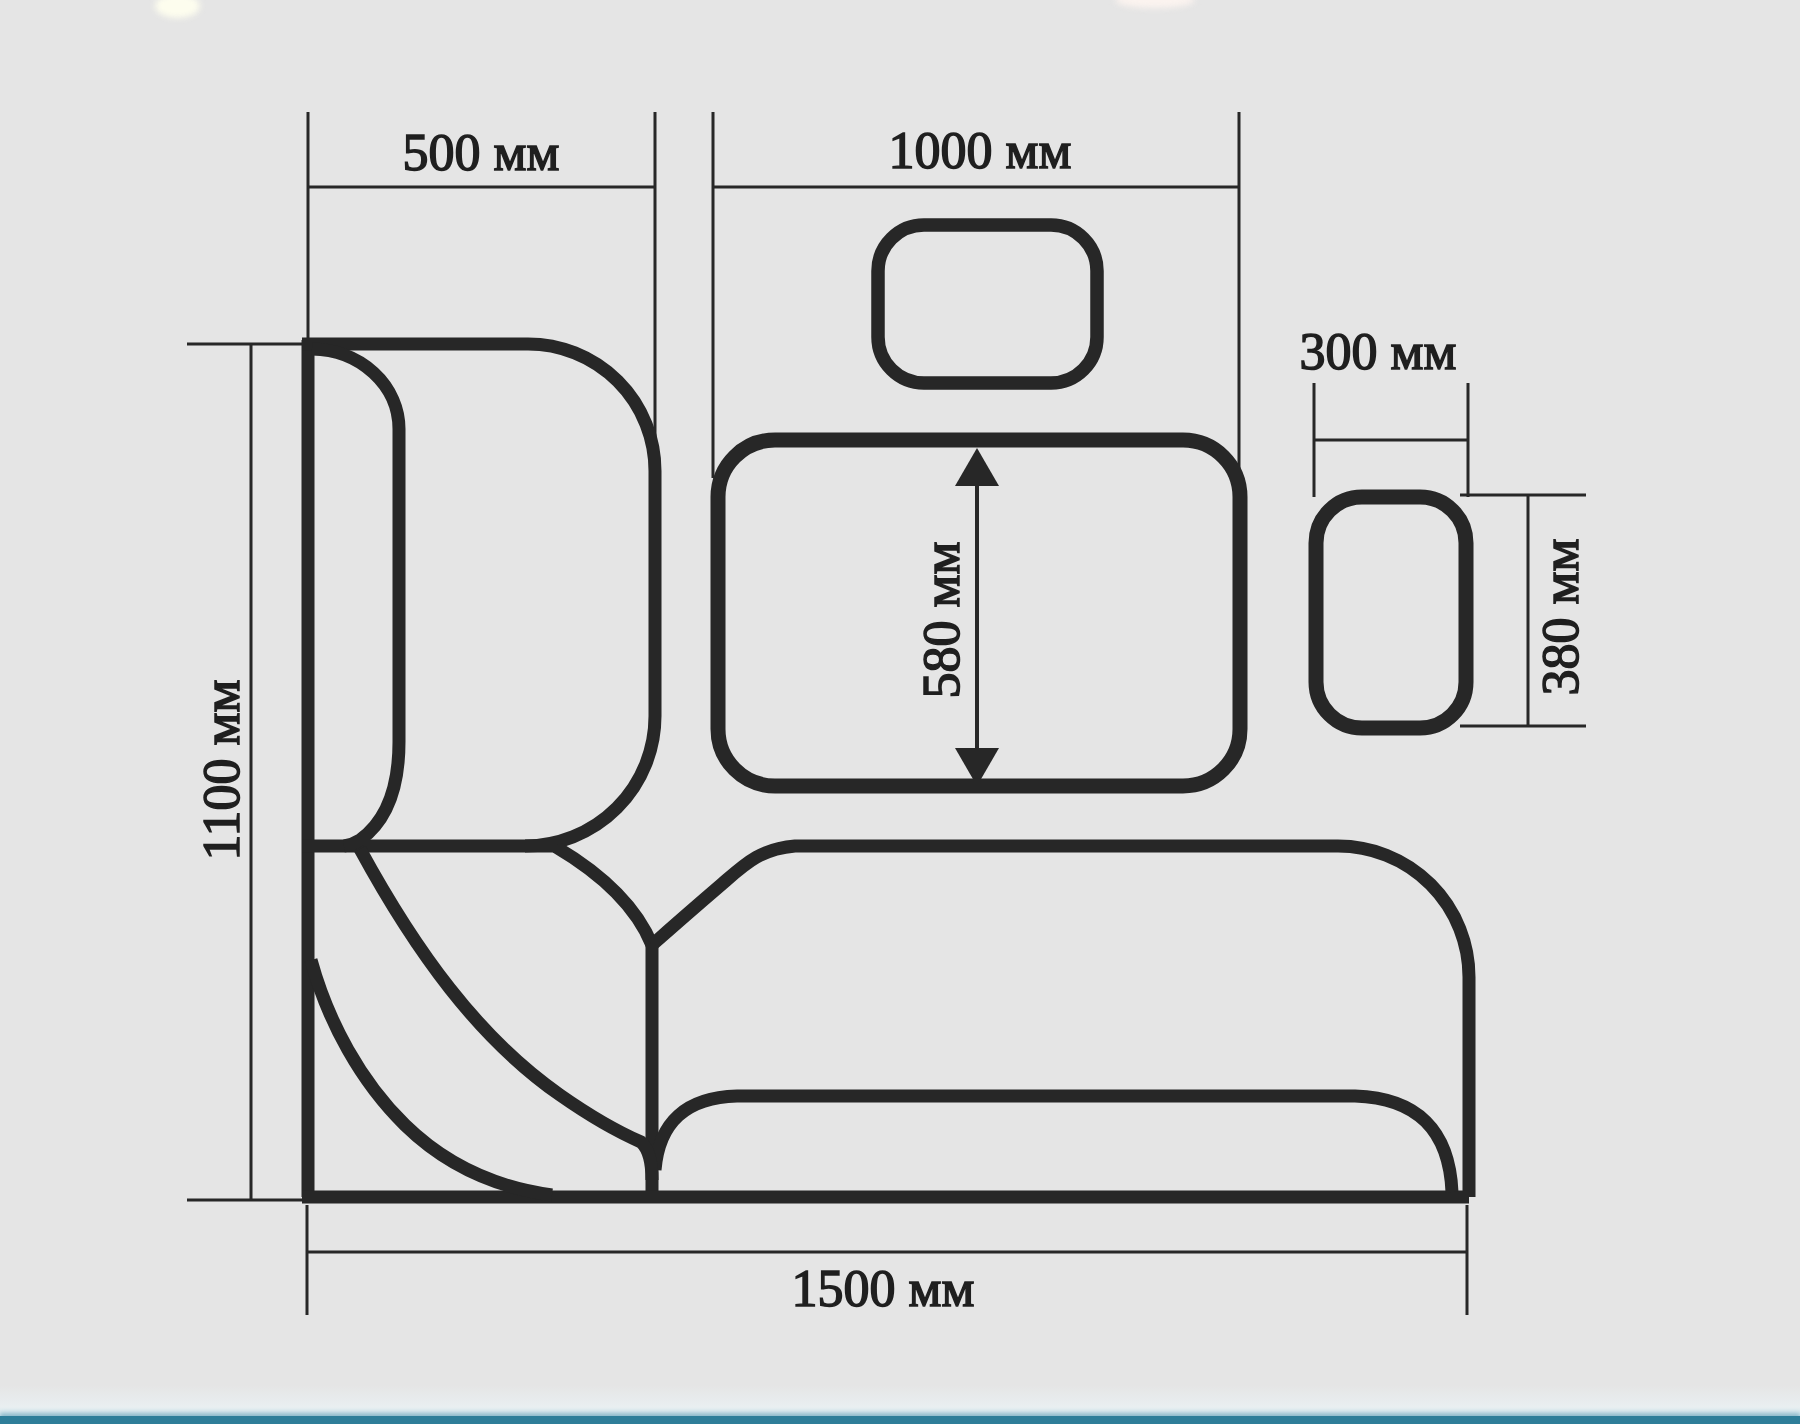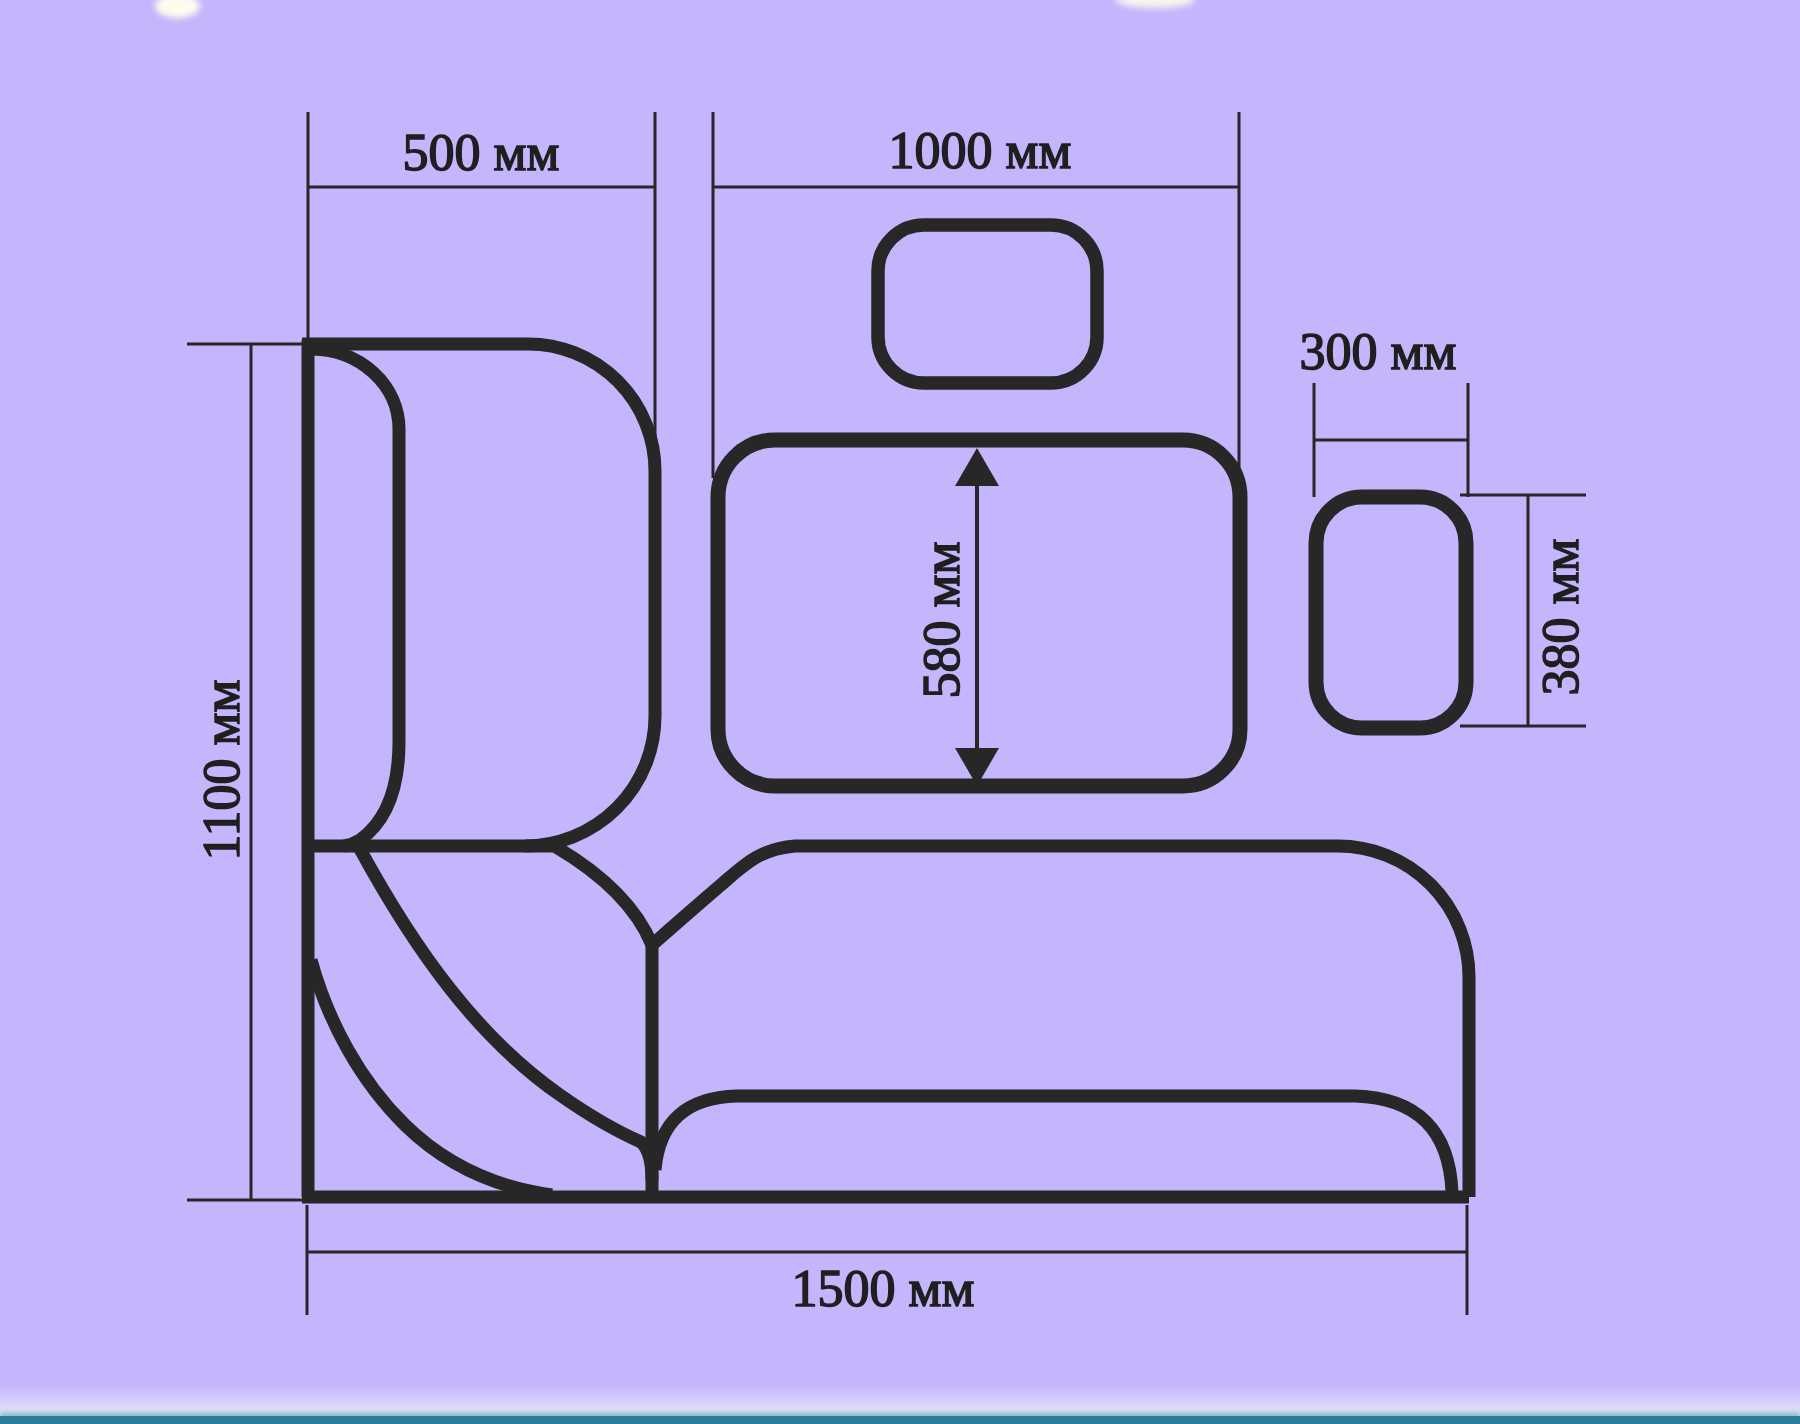--- a/index.html
+++ b/index.html
@@ -1,16 +1,16 @@
 <!DOCTYPE html>
 <html><head>
 <meta charset="utf-8">
 <style>
   html,body{margin:0;padding:0;background:#ffffff;width:1800px;height:1424px;overflow:hidden;}
-  #page{position:relative;width:1800px;height:1424px;background:#c4b5fd;}
+  #page{position:relative;width:1800px;height:1424px;background:#e5e5e5;}
   svg{position:absolute;left:0;top:0;}
   .blob1{position:absolute;left:155px;top:-6px;width:45px;height:24px;background:#fdfdee;border-radius:50%;filter:blur(3px);}
   .blob2{position:absolute;left:1115px;top:-8px;width:80px;height:16px;background:#fbf3ef;border-radius:50%;filter:blur(3px);}
   .bottomfade{position:absolute;left:0;top:1385px;width:1800px;height:31px;
     background:linear-gradient(to bottom, rgba(255,255,255,0) 0%, rgba(236,246,250,0.55) 70%, #d5e9f0 100%);}
   .bottombar{position:absolute;left:0;top:1416px;width:1800px;height:8px;background:#2e7e99;box-shadow:0 -3px 4px rgba(70,140,165,0.5);}
 </style>
 </head>
 <body>
 <div id="page">

